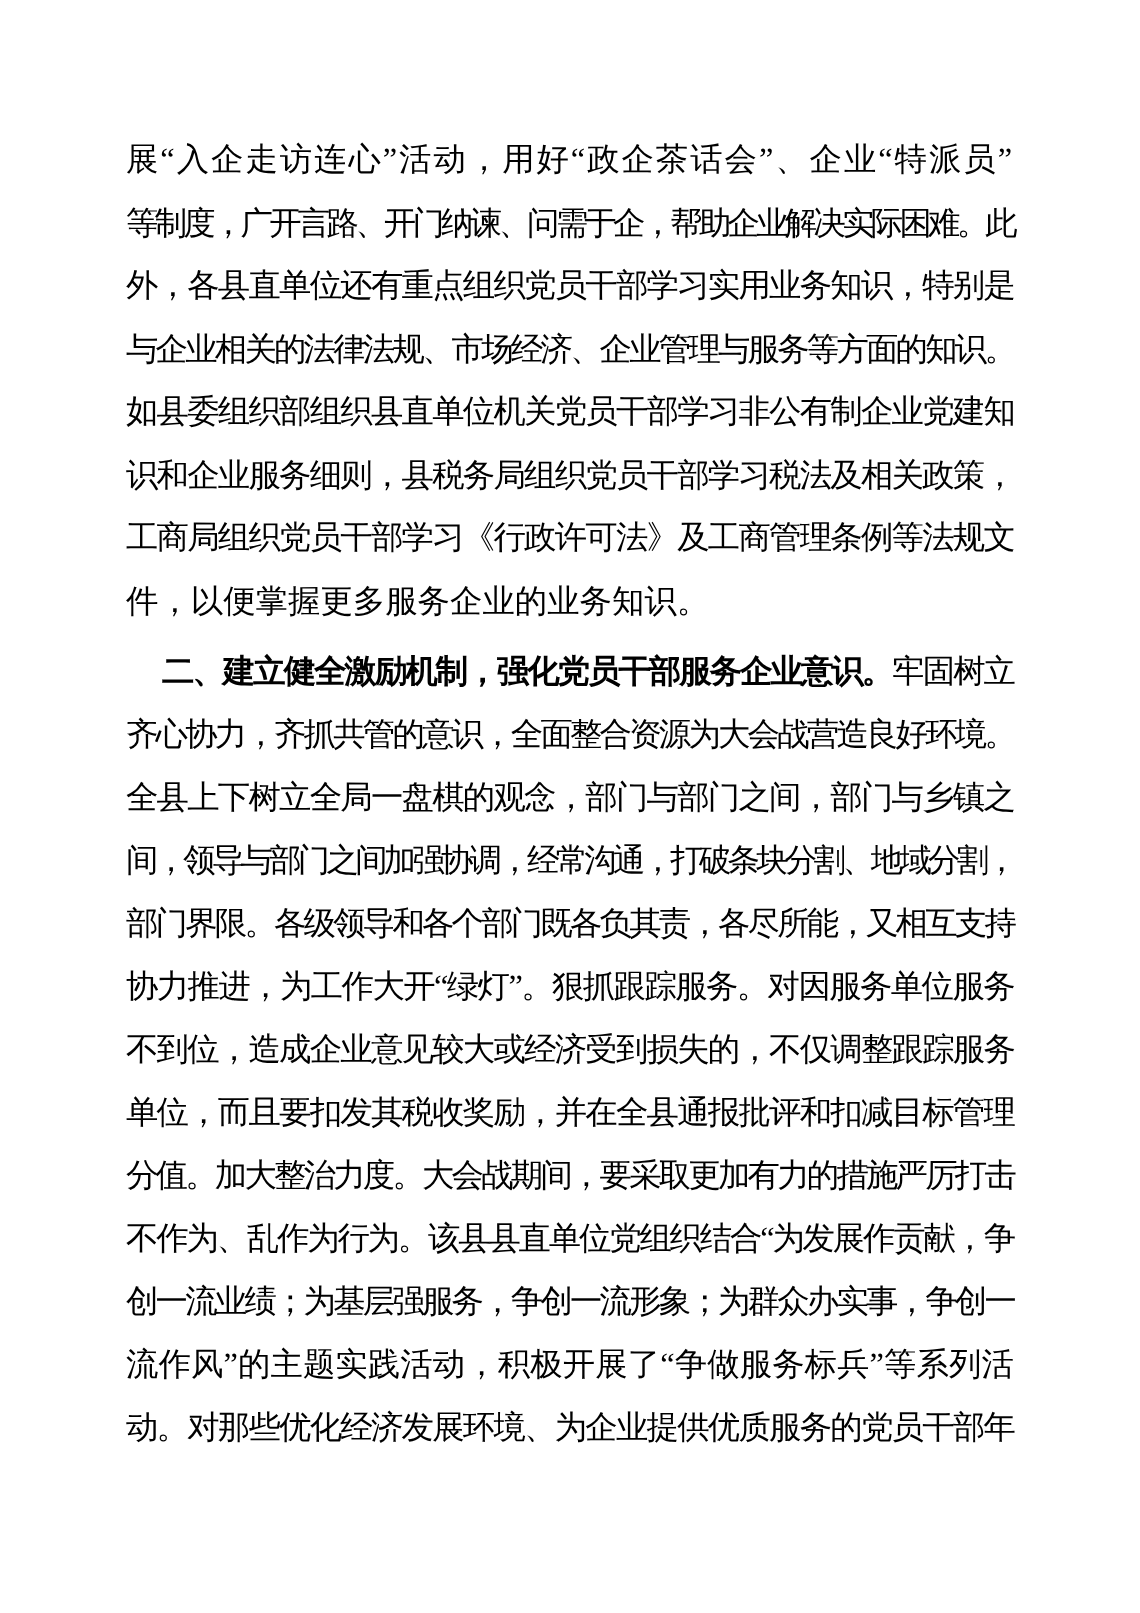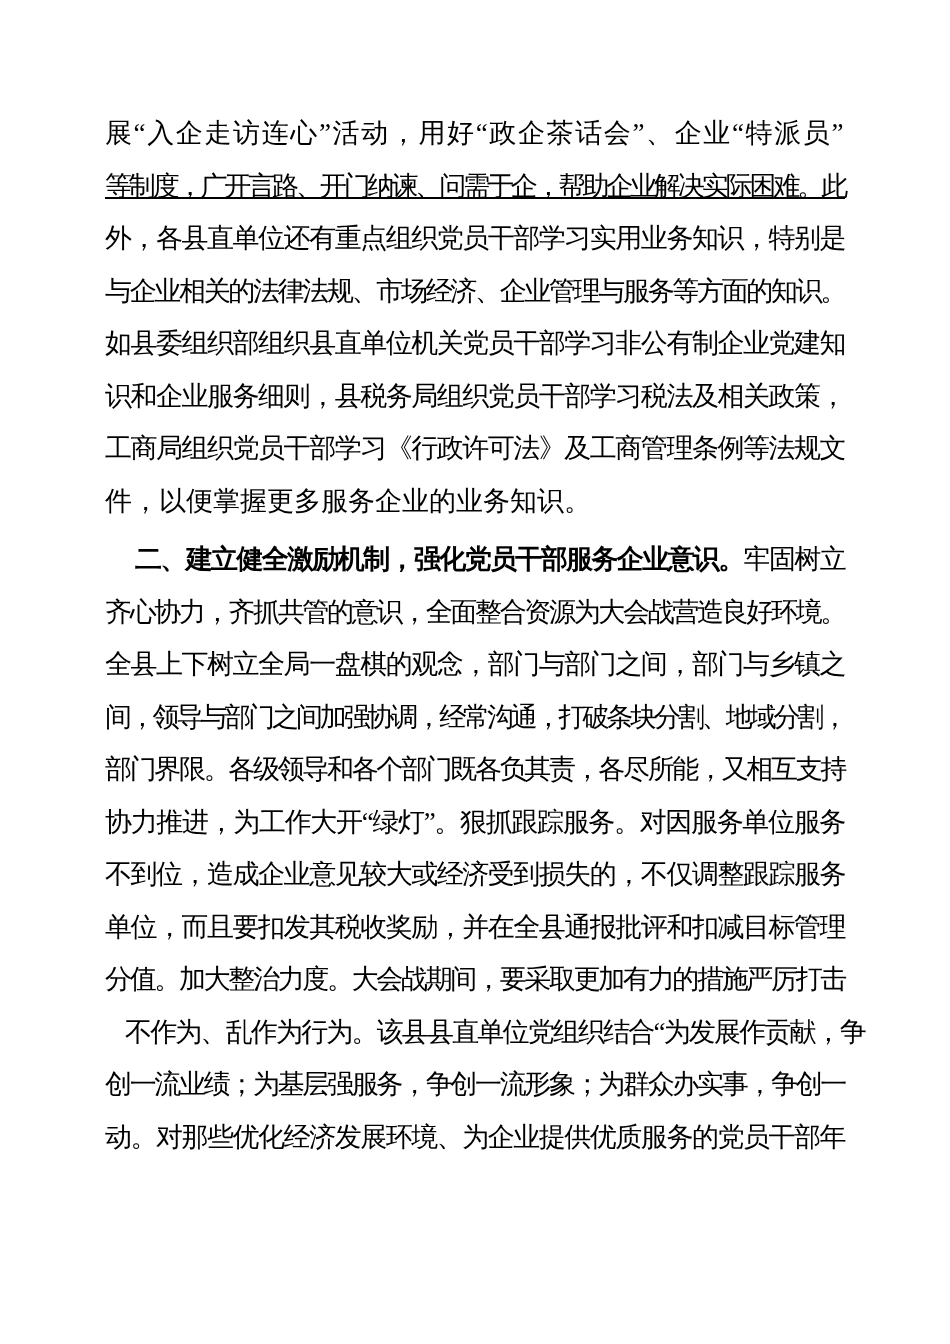--- a/index.html
+++ b/index.html
@@ -45,36 +45,37 @@
     height: 1px;
   }
 </style>
 </head>
 <body>
 
 <div class="page">
   <div class="text-block">
       <div class="paragraph">
         <div class="line"><span class="measure" style="letter-spacing: 1.62392px;"><span class="seg">展“入企走访连心”活动，用好“政企茶话会”、企业“特派员”</span></span></div>
-        <div class="line"><span class="measure" style="letter-spacing: -3.12903px; text-decoration: underline;"><span class="seg">等制度，广开言路、开门纳谏、问需于企，帮助企业解决实际困难。此</span></span></div>
+        <div class="line"><span class="measure" style="letter-spacing: -3.12903px;"><span class="seg">等制度，广开言路、开门纳谏、问需于企，帮助企业解决实际困难。此</span></span></div>
         <div class="line"><span class="measure" style="letter-spacing: -1.48276px;"><span class="seg">外，各县直单位还有重点组织党员干部学习实用业务知识，特别是</span></span></div>
         <div class="line"><span class="measure" style="letter-spacing: -2.33333px; text-align: right;"><span class="seg">与企业相关的法律法规、市场经济、企业管理与服务等方面的知识。</span></span></div>
         <div class="line"><span class="measure" style="letter-spacing: -1.48276px;"><span class="seg">如县委组织部组织县直单位机关党员干部学习非公有制企业党建知</span></span></div>
         <div class="line"><span class="measure" style="letter-spacing: -1.48276px;"><span class="seg">识和企业服务细则，县税务局组织党员干部学习税法及相关政策，</span></span></div>
         <div class="line"><span class="measure" style="letter-spacing: -1.48276px;"><span class="seg">工商局组织党员干部学习《行政许可法》及工商管理条例等法规文</span></span></div>
         <div class="line"><span class="measure"><span class="seg">件，以便掌握更多服务企业的业务知识。</span></span></div>
       </div>
       <div class="paragraph">
         <div class="line"><span class="indent"></span><span class="measure" style="letter-spacing: -1.64286px;"><span class="seg bold">二、建立健全激励机制，强化党员干部服务企业意识。</span><span class="seg">牢固树立</span></span></div>
         <div class="line"><span class="measure" style="letter-spacing: -2.33333px; margin-top: 12px;"><span class="seg">齐心协力，齐抓共管的意识，全面整合资源为大会战营造良好环境。</span></span></div>
         <div class="line"><span class="measure" style="letter-spacing: -1.48276px;"><span class="seg">全县上下树立全局一盘棋的观念，部门与部门之间，部门与乡镇之</span></span></div>
         <div class="line"><span class="measure" style="letter-spacing: -3.12903px;"><span class="seg">间，领导与部门之间加强协调，经常沟通，打破条块分割、地域分割，</span></span></div>
         <div class="line"><span class="measure" style="letter-spacing: -2.33333px;"><span class="seg">部门界限。各级领导和各个部门既各负其责，各尽所能，又相互支持</span></span></div>
         <div class="line"><span class="measure" style="letter-spacing: -1.33229px;"><span class="seg">协力推进，为工作大开“绿灯”。狠抓跟踪服务。对因服务单位服务</span></span></div>
         <div class="line"><span class="measure" style="letter-spacing: -1.48276px;"><span class="seg">不到位，造成企业意见较大或经济受到损失的，不仅调整跟踪服务</span></span></div>
         <div class="line"><span class="measure" style="letter-spacing: -1.48276px;"><span class="seg">单位，而且要扣发其税收奖励，并在全县通报批评和扣减目标管理</span></span></div>
         <div class="line"><span class="measure" style="letter-spacing: -2.33333px;"><span class="seg">分值。加大整治力度。大会战期间，要采取更加有力的措施严厉打击</span></span></div>
-        <div class="line"><span class="measure" style="letter-spacing: -1.83281px; margin-left: 20px;"><span class="seg">不作为、乱作为行为。该县县直单位党组织结合“为发展作贡献，争</span></span></div>
+        <div class="line"><span class="measure" style="letter-spacing: -1.83281px;"><span class="seg">不作为、乱作为行为。该县县直单位党组织结合“为发展作贡献，争</span></span></div>
         <div class="line"><span class="measure" style="letter-spacing: -2.33333px;"><span class="seg">创一流业绩；为基层强服务，争创一流形象；为群众办实事，争创一</span></span></div>
+        <div class="line"><span class="measure" style="letter-spacing: 0.0705819px;"><span class="seg">流作风”的主题实践活动，积极开展了“争做服务标兵”等系列活</span></span></div>
         <div class="line"><span class="measure" style="letter-spacing: -1.48276px;"><span class="seg">动。对那些优化经济发展环境、为企业提供优质服务的党员干部年</span></span></div>
       </div>
     </div>
 </div>
 
 </body></html>

